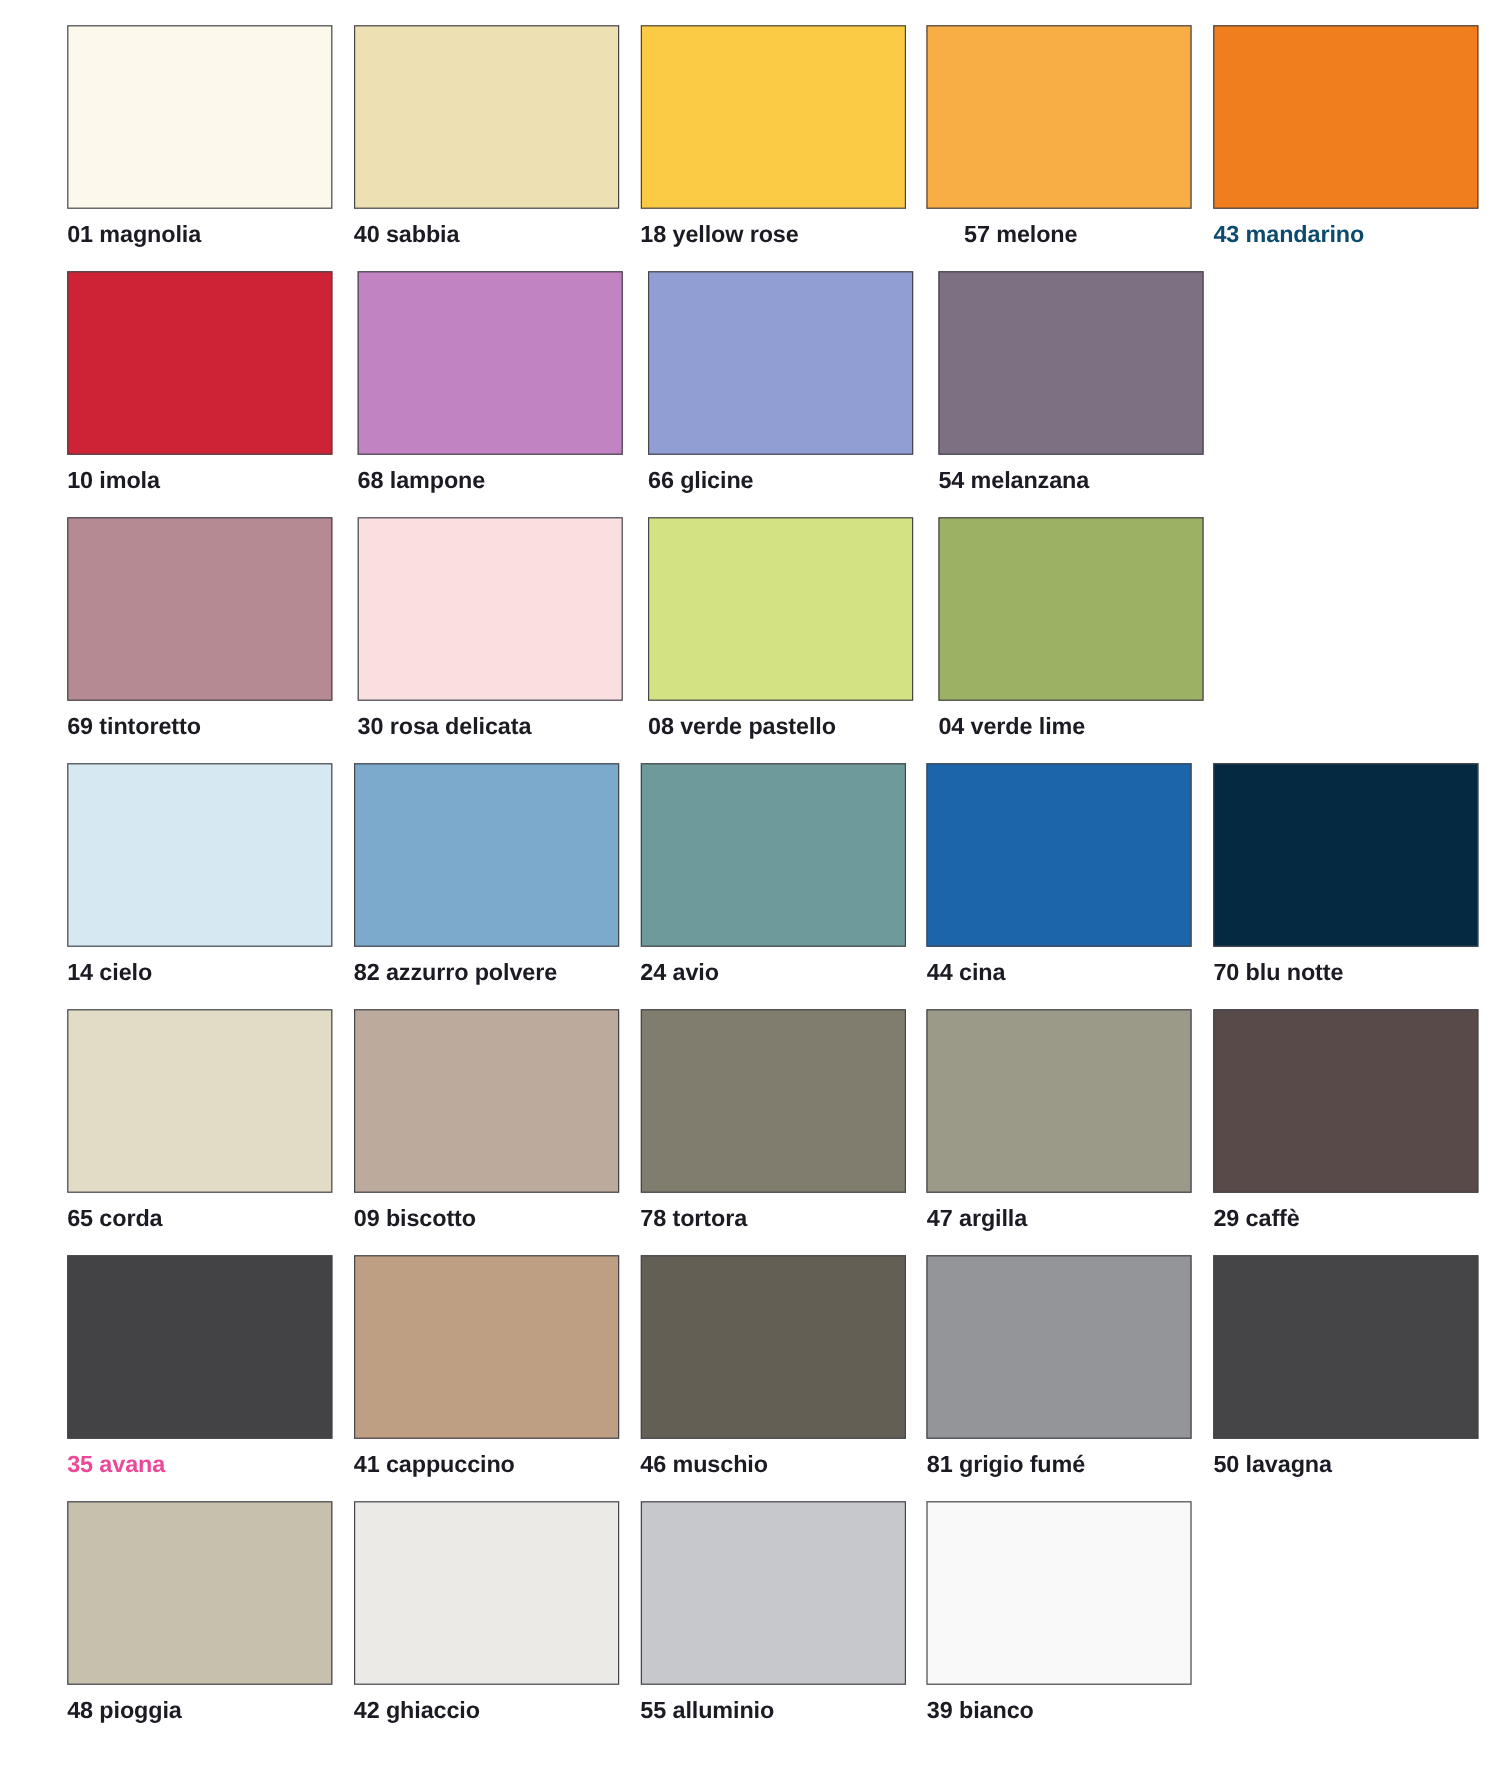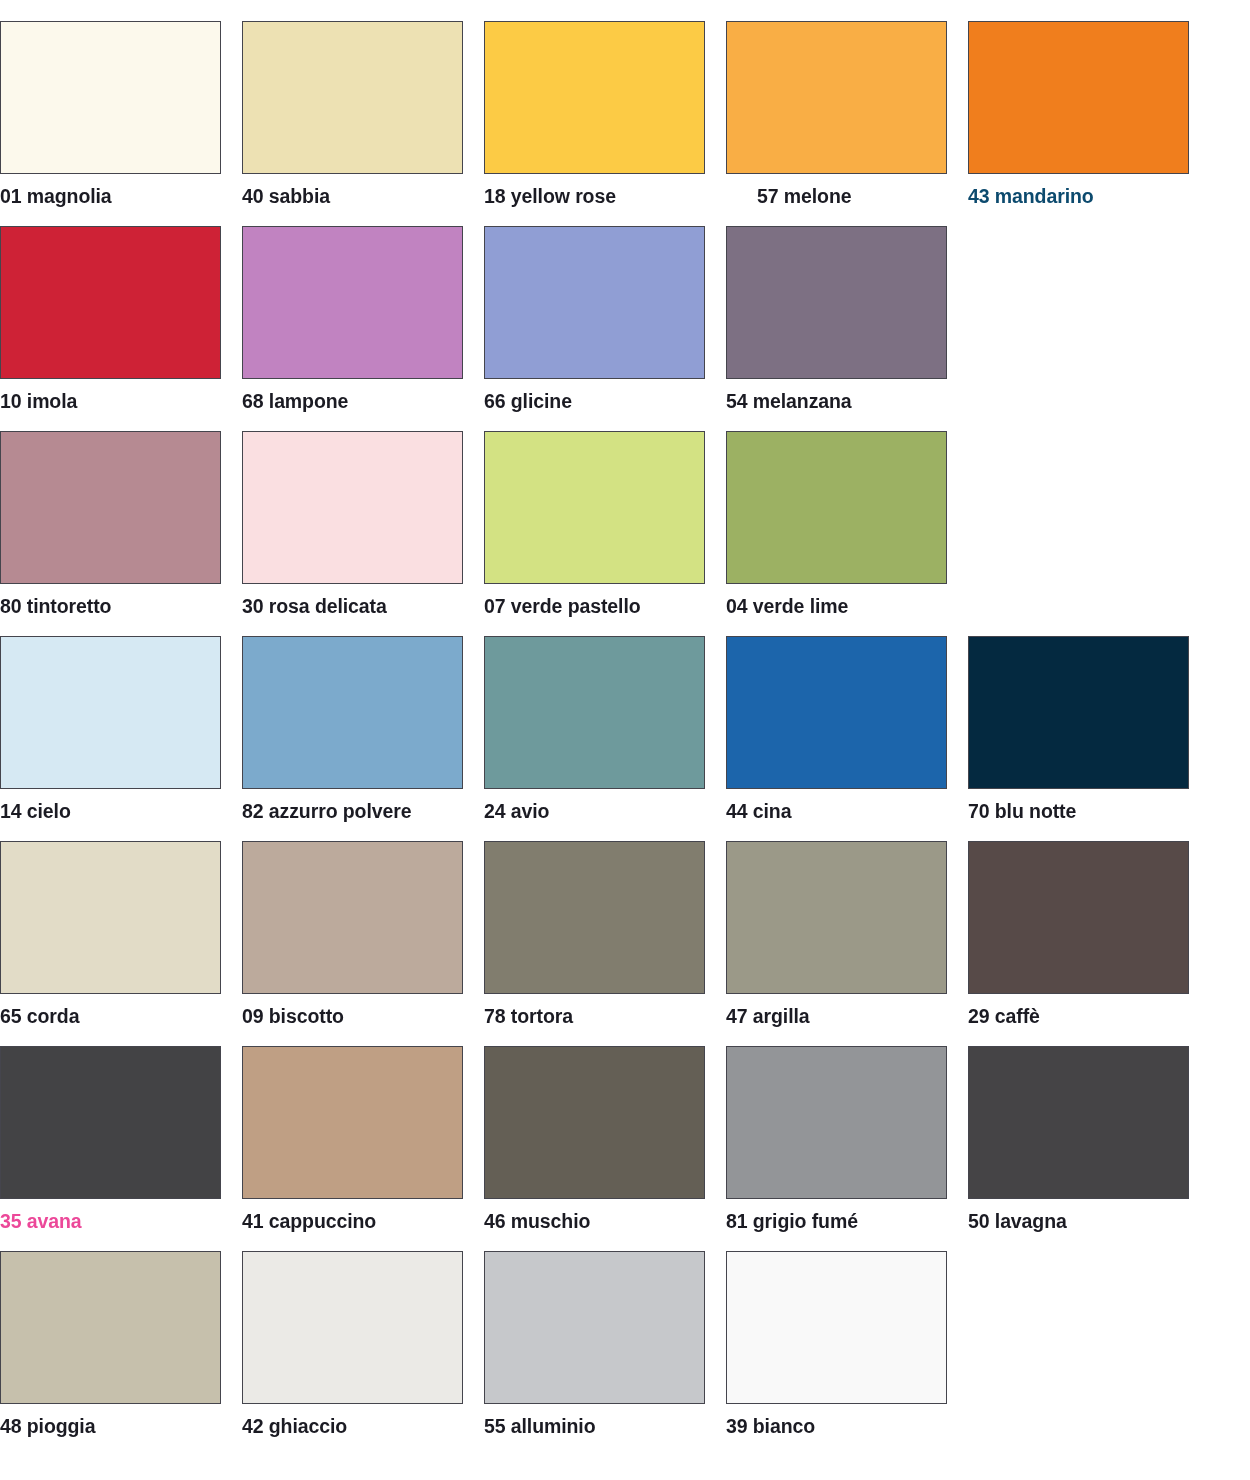--- a/index.html
+++ b/index.html
@@ -54,21 +54,21 @@
     font-size: 19.5px;
     font-weight: bold;
     color: #1b1b23;
     letter-spacing: -0.1px;
     white-space: nowrap;
     line-height: 1;
     font-family: "Liberation Sans", sans-serif;
   }
 
   
-  #palette-grid { padding-top: 21px; }
+  #palette-grid { padding-top: 21px; padding-left: 56px; }
 </style>
 </head>
 <body>
 
 <div id="palette-grid">
     <div class="swatch-row">
       <div class="swatch-cell">
         <div class="swatch-chip" style="background-color: rgb(252, 249, 236); border-color: rgb(69, 69, 77);"></div>
         <div class="swatch-label" style="color: rgb(27, 27, 35);">01 magnolia</div>
       </div>
@@ -103,29 +103,29 @@
         <div class="swatch-label" style="color: rgb(27, 27, 35);">66 glicine</div>
       </div>
       <div class="swatch-cell">
         <div class="swatch-chip" style="background-color: rgb(125, 112, 131); border-color: rgb(69, 69, 77);"></div>
         <div class="swatch-label" style="color: rgb(27, 27, 35);">54 melanzana</div>
       </div>
     </div>
     <div class="swatch-row">
       <div class="swatch-cell">
         <div class="swatch-chip" style="background-color: rgb(182, 138, 146); border-color: rgb(69, 69, 77);"></div>
-        <div class="swatch-label" style="color: rgb(27, 27, 35);">80 tintoretto</div>
+        <div class="swatch-label" style="color: rgb(27, 27, 35);">69 tintoretto</div>
       </div>
       <div class="swatch-cell">
         <div class="swatch-chip" style="background-color: rgb(250, 223, 225); border-color: rgb(69, 69, 77);"></div>
         <div class="swatch-label" style="color: rgb(27, 27, 35);">30 rosa delicata</div>
       </div>
       <div class="swatch-cell">
         <div class="swatch-chip" style="background-color: rgb(211, 226, 131); border-color: rgb(69, 69, 77);"></div>
-        <div class="swatch-label" style="color: rgb(27, 27, 35);">07 verde pastello</div>
+        <div class="swatch-label" style="color: rgb(27, 27, 35);">08 verde pastello</div>
       </div>
       <div class="swatch-cell">
         <div class="swatch-chip" style="background-color: rgb(156, 177, 99); border-color: rgb(69, 69, 77);"></div>
         <div class="swatch-label" style="color: rgb(27, 27, 35);">04 verde lime</div>
       </div>
     </div>
     <div class="swatch-row">
       <div class="swatch-cell">
         <div class="swatch-chip" style="background-color: rgb(214, 233, 243); border-color: rgb(69, 69, 77);"></div>
         <div class="swatch-label" style="color: rgb(27, 27, 35);">14 cielo</div>

